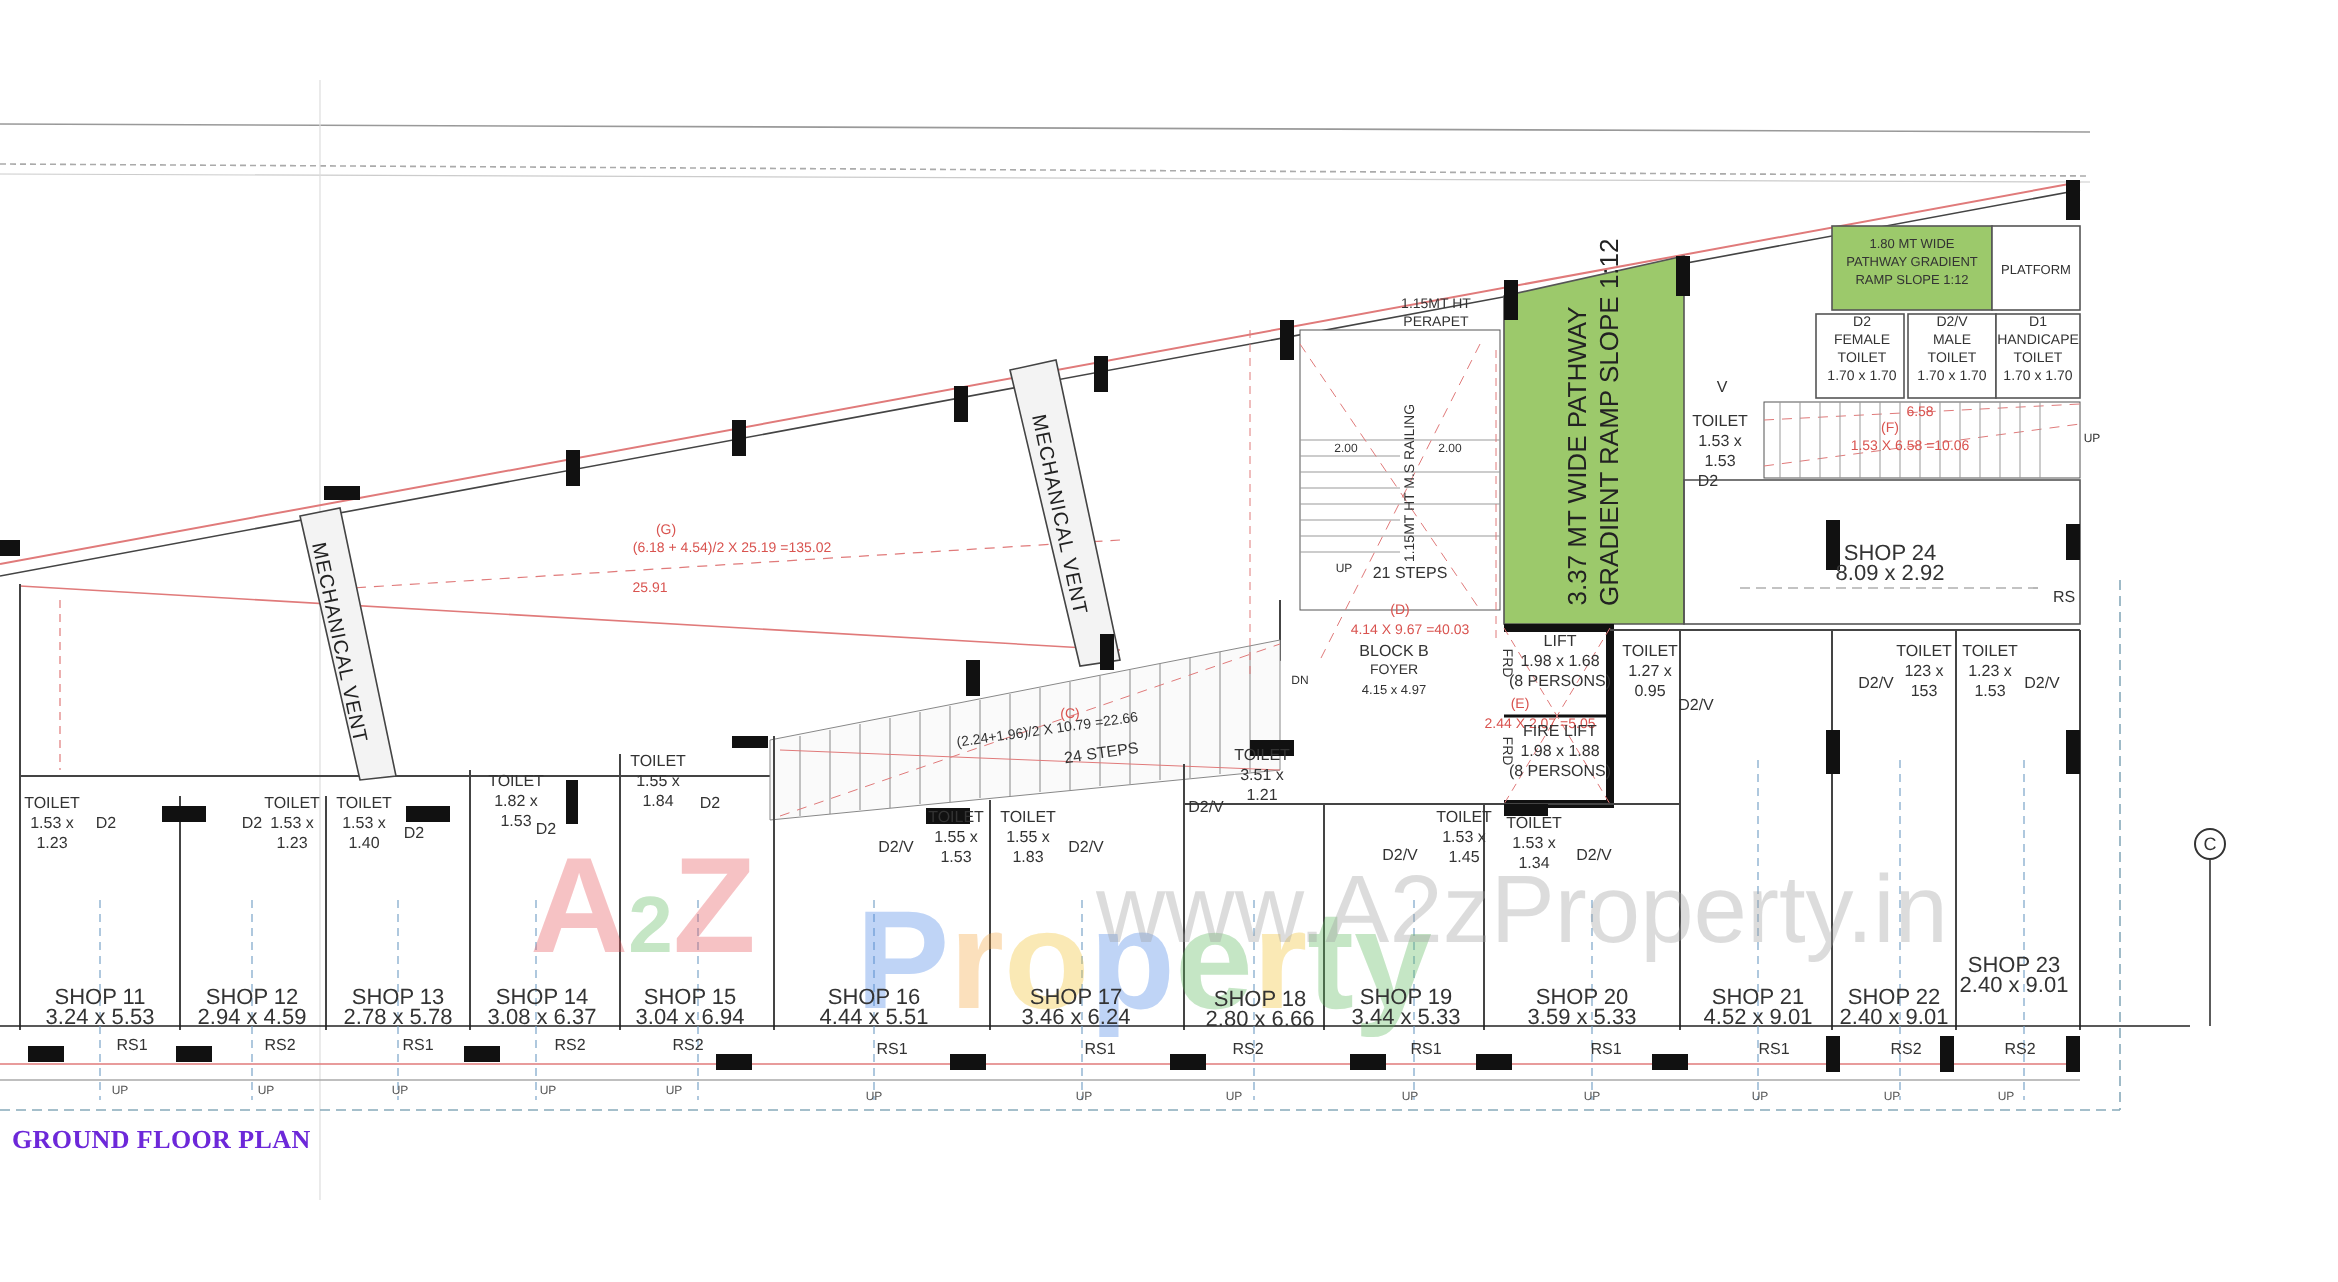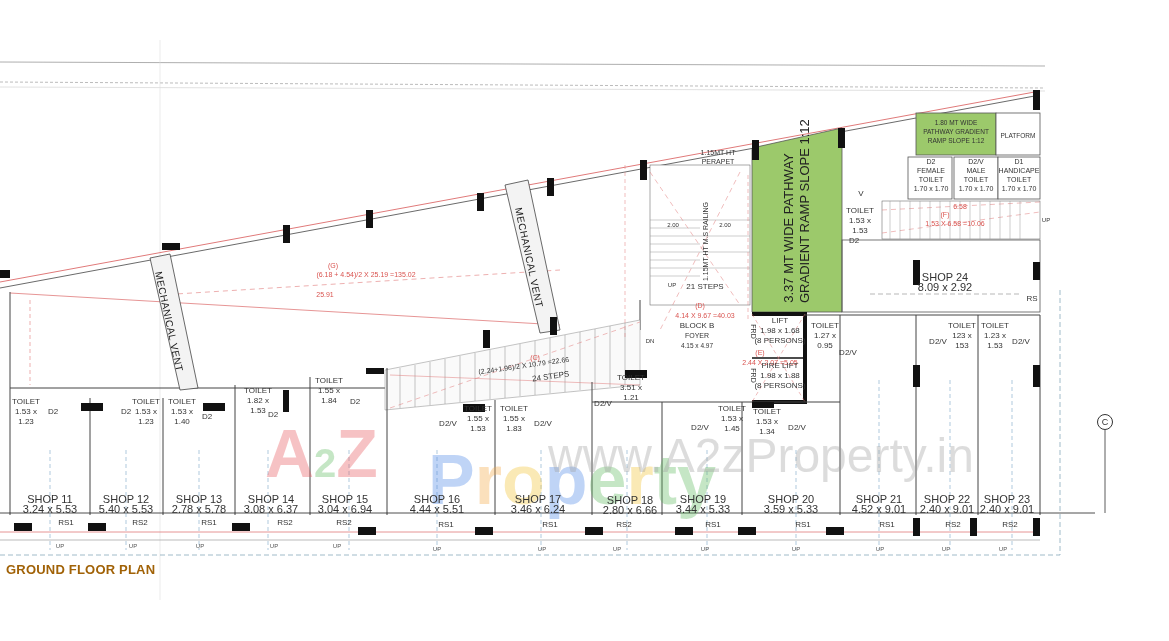--- a/index.html
+++ b/index.html
@@ -7,21 +7,21 @@
   #plan { position:absolute; left:0; top:0; width:1169px; height:641px; }
   .lbl { position:absolute; text-align:center; font-size:8px; line-height:10px; color:#333; white-space:nowrap; transform:translateX(-50%); }
   .lbl.red { color:#d9534f; }
   .lbl.small { font-size:7px; line-height:9px; }
   .shop { position:absolute; text-align:center; font-size:11px; line-height:10px; color:#333; transform:translateX(-50%); white-space:nowrap; }
   .tag { position:absolute; font-size:8px; color:#333; transform:translateX(-50%); white-space:nowrap; }
   .up { position:absolute; font-size:6px; color:#555; transform:translateX(-50%); }
   .rot { position:absolute; transform-origin:center; white-space:nowrap; }
   .vent { font-size:10px; color:#222; letter-spacing:0.5px; }
   .ramp-big { font-size:13px; line-height:16px; color:#222; text-align:center; }
-  .title { position:absolute; left:6px; top:562px; font-size:13px; font-weight:bold; color:#a16207; letter-spacing:0.2px; }
+  .title { position:absolute; left:6px; top:562px; font-size:13px; font-weight:bold; color:#6d28d9; letter-spacing:0.2px;font-family:Liberation Serif, serif; }
   .wm { position:absolute; font-weight:bold; opacity:0.35; pointer-events:none; }
   .gridmark { position:absolute; width:14px; height:14px; border:1px solid #333; border-radius:50%; font-size:9px; line-height:14px; text-align:center; color:#333; }
 </style>
 </head>
 <body>
 
 <svg id="plan" viewBox="0 0 1169 641" xmlns="http://www.w3.org/2000/svg">
 
   <g stroke="#bbb" fill="none">
     <line x1="0" y1="62" x2="1045" y2="66" stroke="#999" stroke-width="0.8"></line>
@@ -381,21 +381,21 @@
     <div>1.53</div>
   </div>
 <div class="tag" style="left:854px;top:236px;">D2</div>
 
 <div class="shop" style="left:50px;top:494px;">
     <div>SHOP 11</div>
     <div>3.24 x 5.53</div>
   </div>
 <div class="shop" style="left:126px;top:494px;">
     <div>SHOP 12</div>
-    <div>5.40 x 5.53</div>
+    <div>2.94 x 4.59</div>
   </div>
 <div class="shop" style="left:199px;top:494px;">
     <div>SHOP 13</div>
     <div>2.78 x 5.78</div>
   </div>
 <div class="shop" style="left:271px;top:494px;">
     <div>SHOP 14</div>
     <div>3.08 x 6.37</div>
   </div>
 <div class="shop" style="left:345px;top:494px;">
@@ -423,21 +423,21 @@
     <div>3.59 x 5.33</div>
   </div>
 <div class="shop" style="left:879px;top:494px;">
     <div>SHOP 21</div>
     <div>4.52 x 9.01</div>
   </div>
 <div class="shop" style="left:947px;top:494px;">
     <div>SHOP 22</div>
     <div>2.40 x 9.01</div>
   </div>
-<div class="shop" style="left:1007px;top:494px;">
+<div class="shop" style="left:1007px;top:478px;">
     <div>SHOP 23</div>
     <div>2.40 x 9.01</div>
   </div>
 <div class="shop" style="left:945px;top:272px;">
     <div>SHOP 24</div>
     <div>8.09 x 2.92</div>
   </div>
 
 <div class="tag" style="left:66px;top:518px;">RS1</div>
 <div class="tag" style="left:140px;top:518px;">RS2</div>

